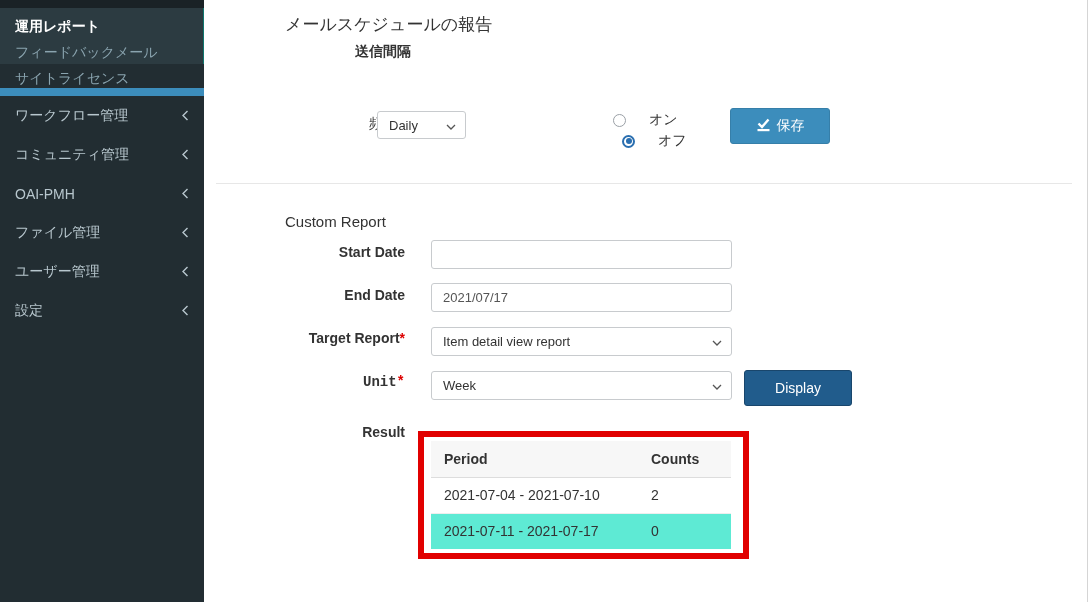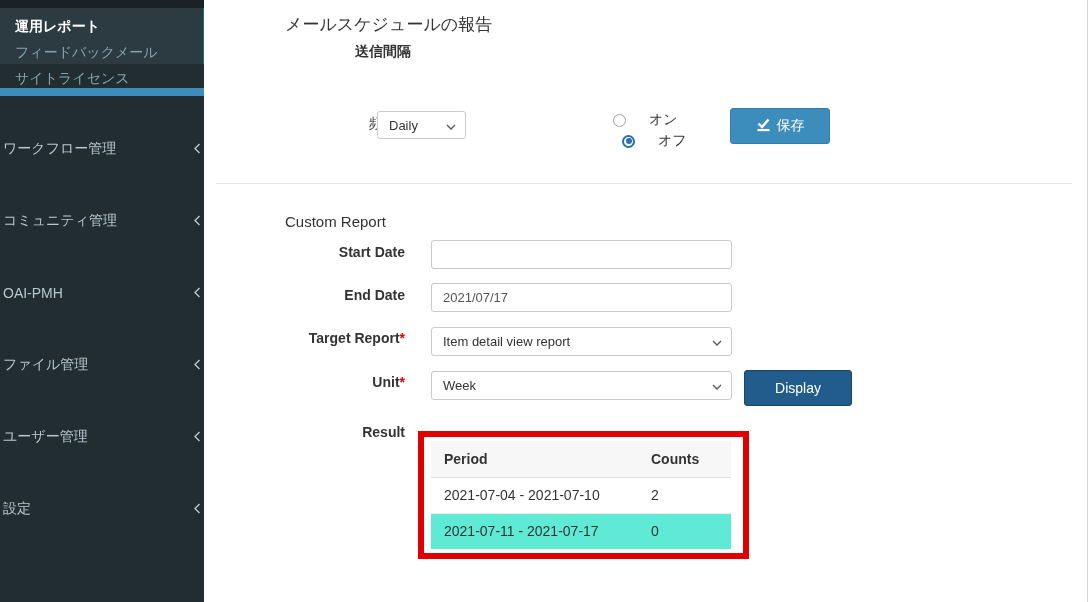--- a/index.html
+++ b/index.html
@@ -32,21 +32,21 @@
     white-space: nowrap; overflow: hidden;
   }
   .submenu-item.active { color: #ffffff; font-weight: bold; }
   .sidebar-active-bar {
     position: absolute; left: 0; top: 88px; width: 204px; height: 8px;
     background: #3c8dbc;
   }
   .menu-list { position: absolute; left: 0; top: 96px; width: 204px; }
   .menu-item {
     height: 39px; display: flex; align-items: center;
-    padding: 0 3px; font-size: 14px; color: #b8c7ce; cursor: pointer; margin-top: 33px;
+    padding: 0 15px; font-size: 14px; color: #b8c7ce; cursor: pointer;
   }
   .menu-item .menu-label { flex: 1; white-space: nowrap; overflow: hidden; }
   .menu-item svg { flex: 0 0 auto; }
   
   .main { position: absolute; left: 204px; top: 0; width: 884px; height: 602px; background: #fff; }
   .right-edge {
     position: absolute; right: 0; top: 0; width: 1px; height: 602px; background: #d5d5d5;
   }
   .abs { position: absolute; }
   .page-title { left: 81px; top: 13px; font-size: 17px; color: #333; }
@@ -215,21 +215,21 @@
   <div class="form-label" style="left:1px; top:330px;">
     <span>Target Report</span><span class="req">*</span>
   </div>
   <div class="abs select-box" style="left:227px; top:327px; width:301px;">
     <span class="sel-text">Item detail view report</span>
     <span><svg width="10" height="6" viewBox="0 0 10 6">
           <path d="M1 1 L5 5 L9 1" stroke="#555" stroke-width="1.3" fill="none"></path>
         </svg></span>
   </div>
 
-  <div class="form-label" style="left:1px; top:374px;">
+  <div class="form-label" style="left:1px; top:374px;font-family:Liberation Mono, monospace;">
     <span>Unit</span><span class="req">*</span>
   </div>
   <div class="abs select-box" style="left:227px; top:371px; width:301px;">
     <span class="sel-text">Week</span>
     <span><svg width="10" height="6" viewBox="0 0 10 6">
           <path d="M1 1 L5 5 L9 1" stroke="#555" stroke-width="1.3" fill="none"></path>
         </svg></span>
   </div>
   <div class="abs btn btn-display" style="left:540px; top:370px; width:108px; height:36px;">
     <span>Display</span>

